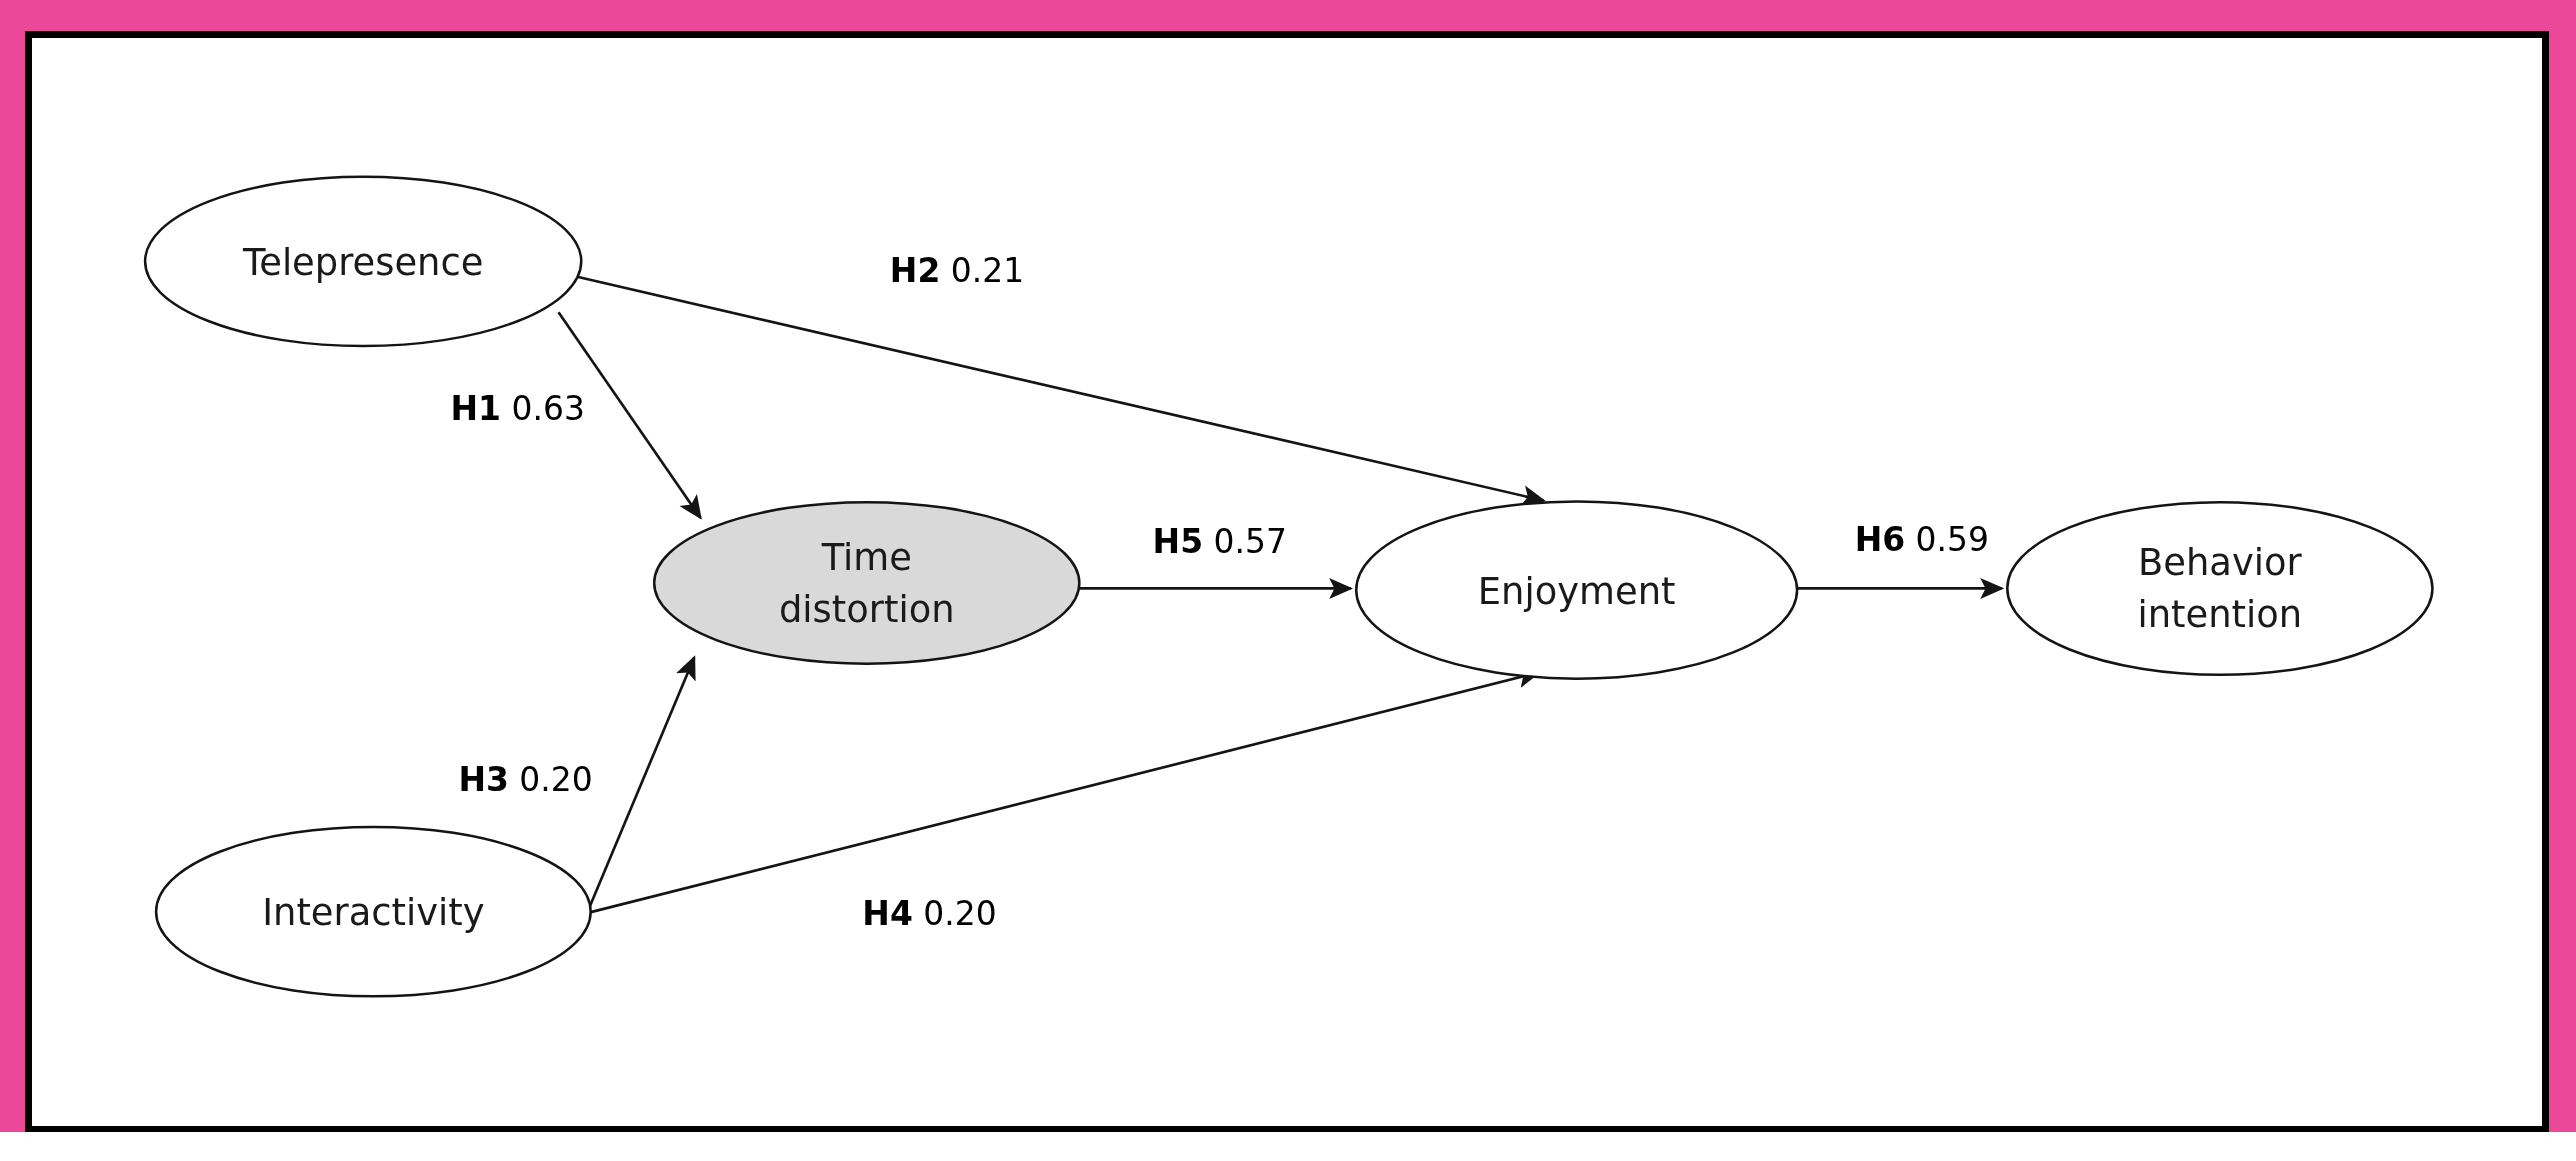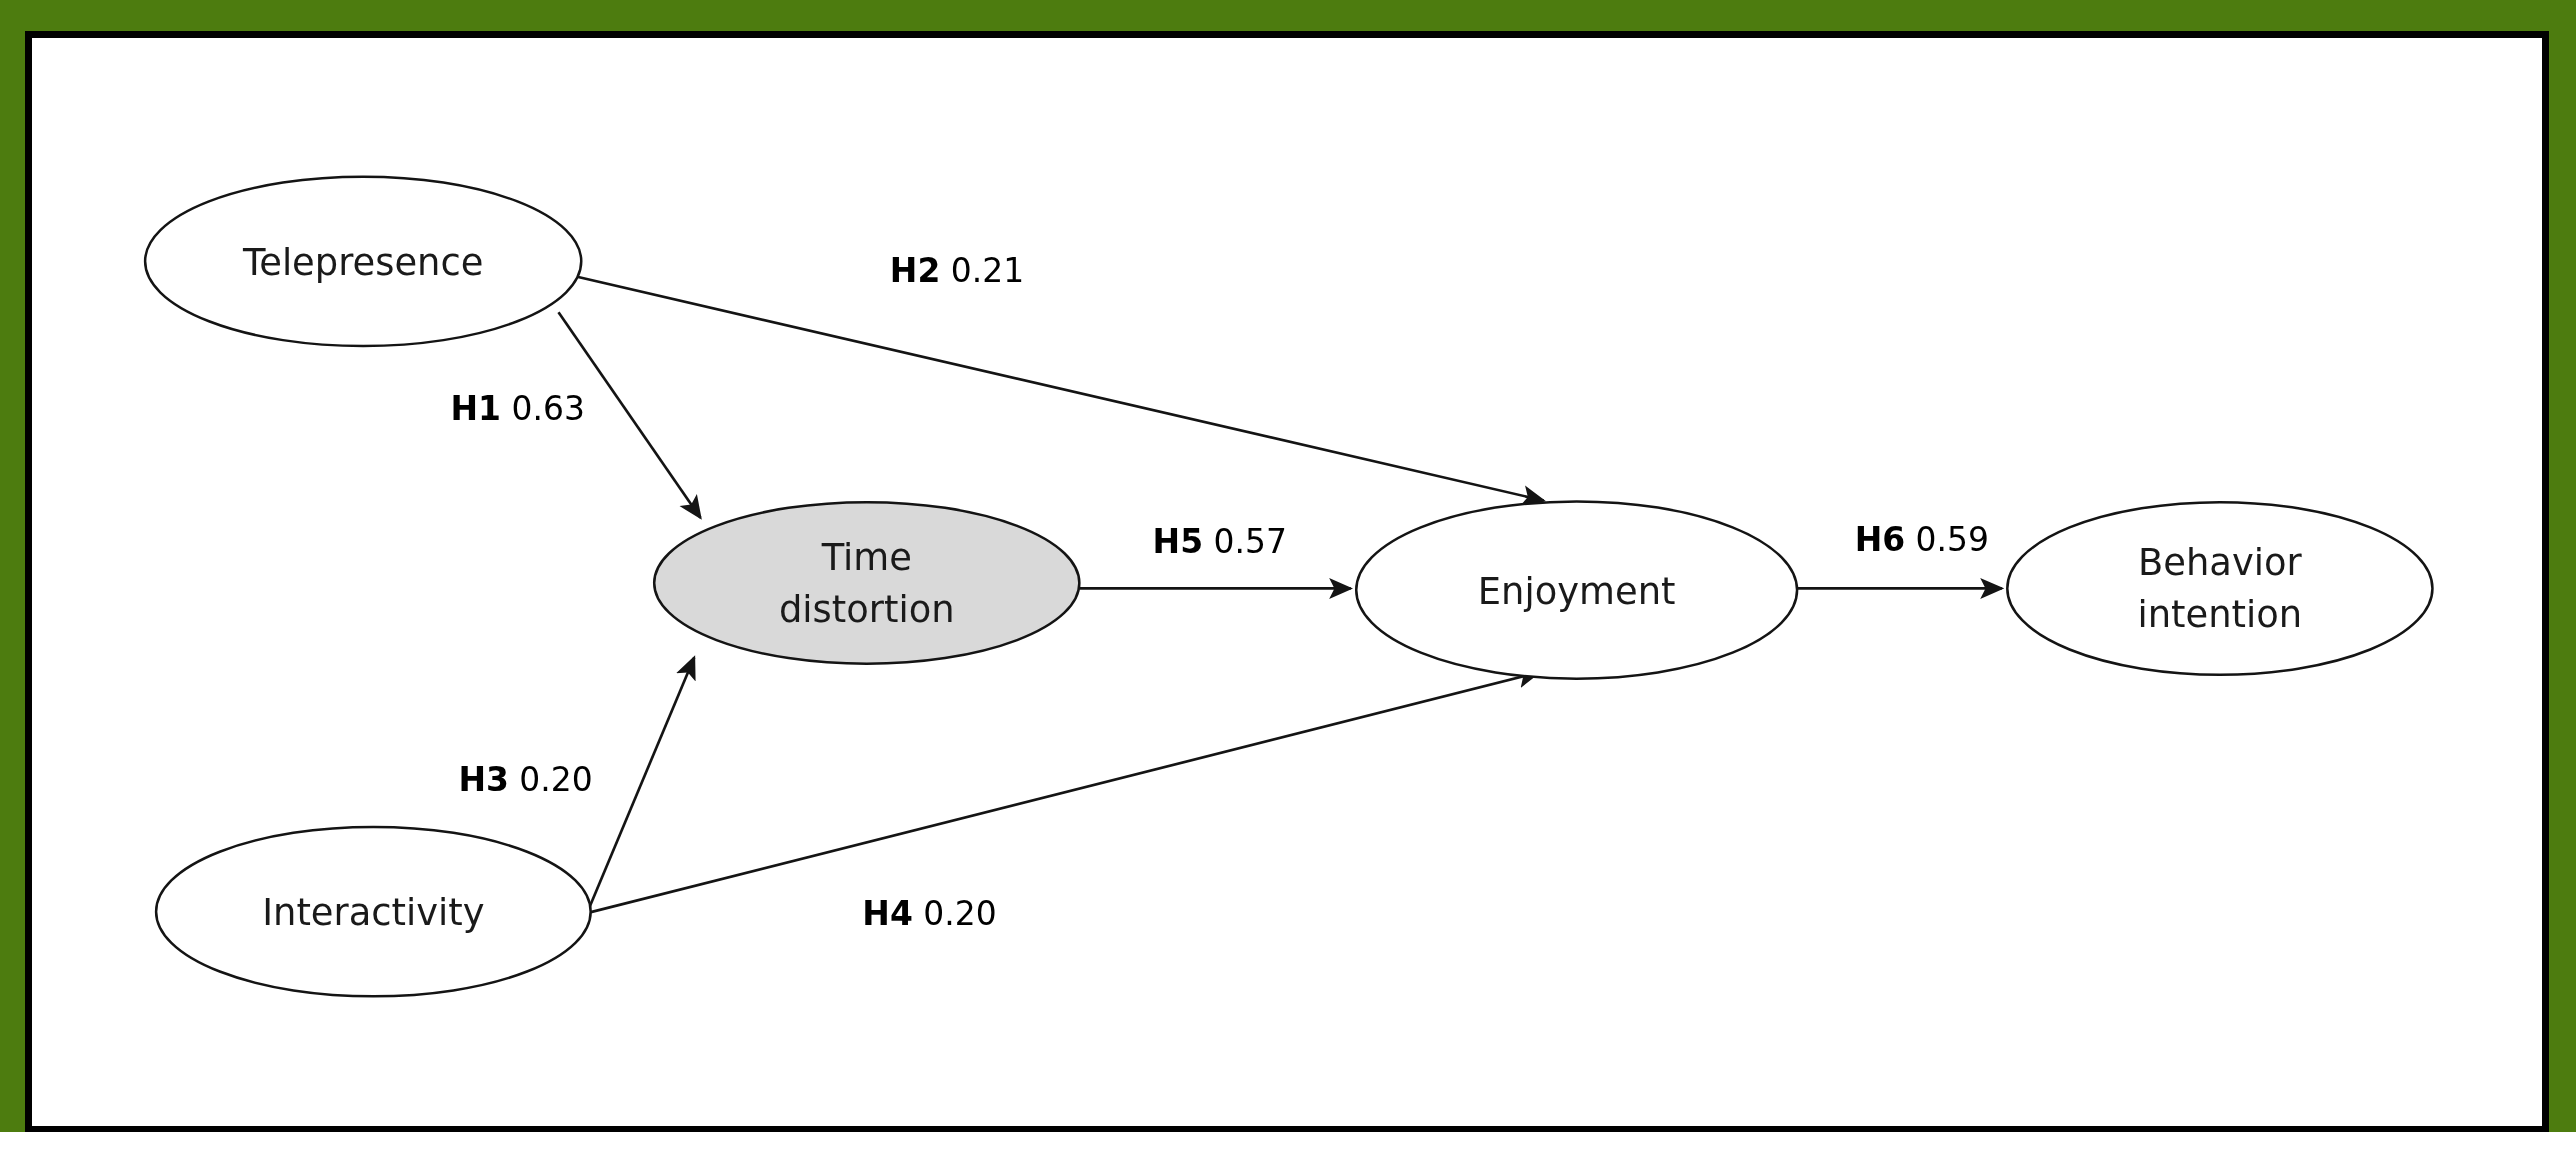--- a/index.html
+++ b/index.html
@@ -7,21 +7,21 @@
     padding: 0;
     background: #ffffff;
   }
   body {
     font-family: "DejaVu Sans", sans-serif;
   }
   #canvas {
     position: relative;
     width: 2576px;
     height: 1132px;
-    background: #4d7c0f;
+    background: #ec4899;
     overflow: hidden;
   }
   #frame {
     position: absolute;
     left: 25px;
     top: 31px;
     width: 2524px;
     height: 1102px;
     border: 7px solid #000000;
     box-sizing: border-box;

